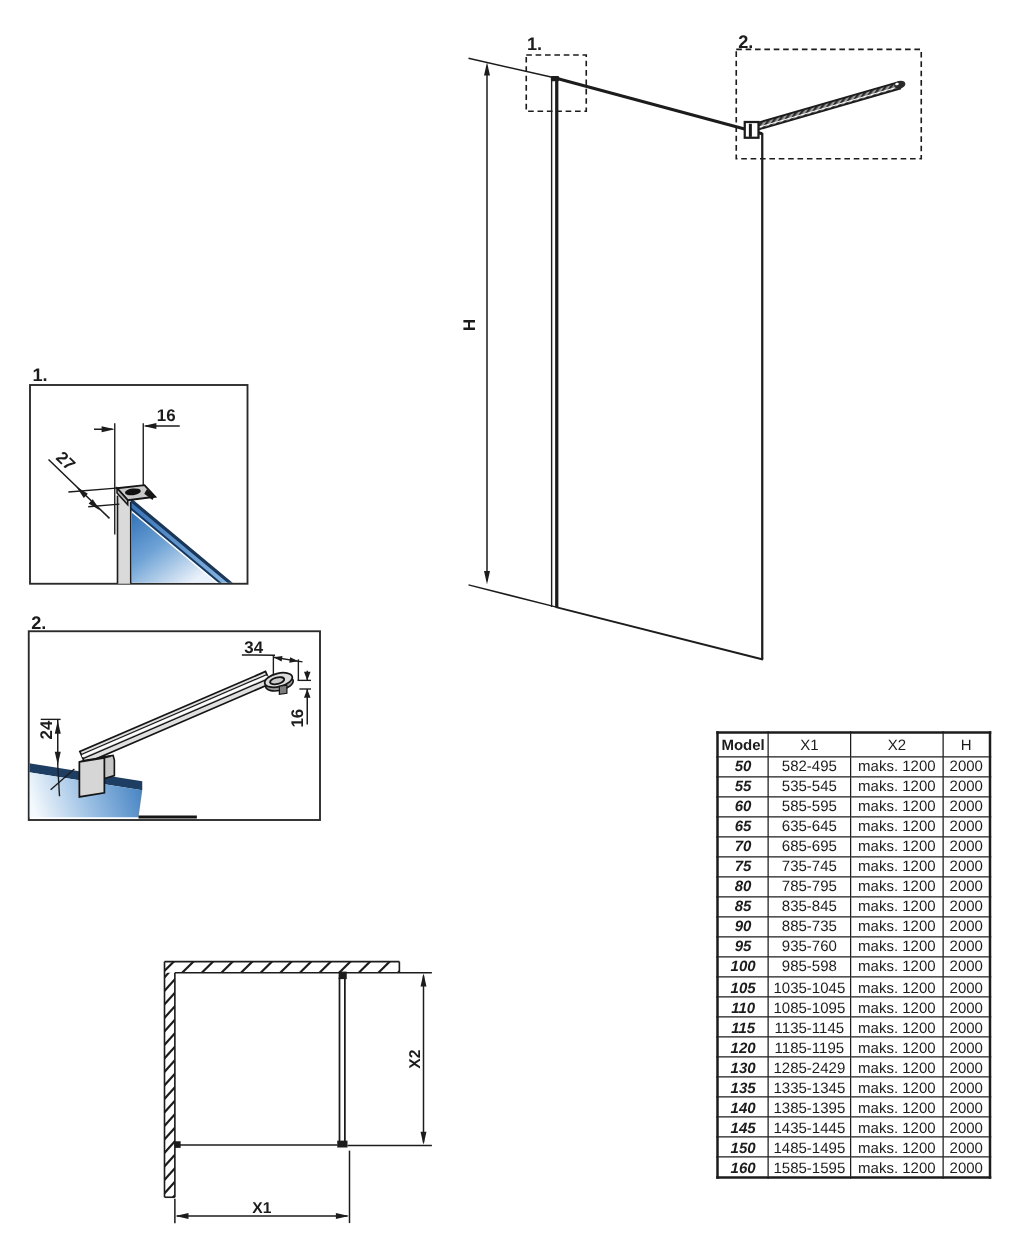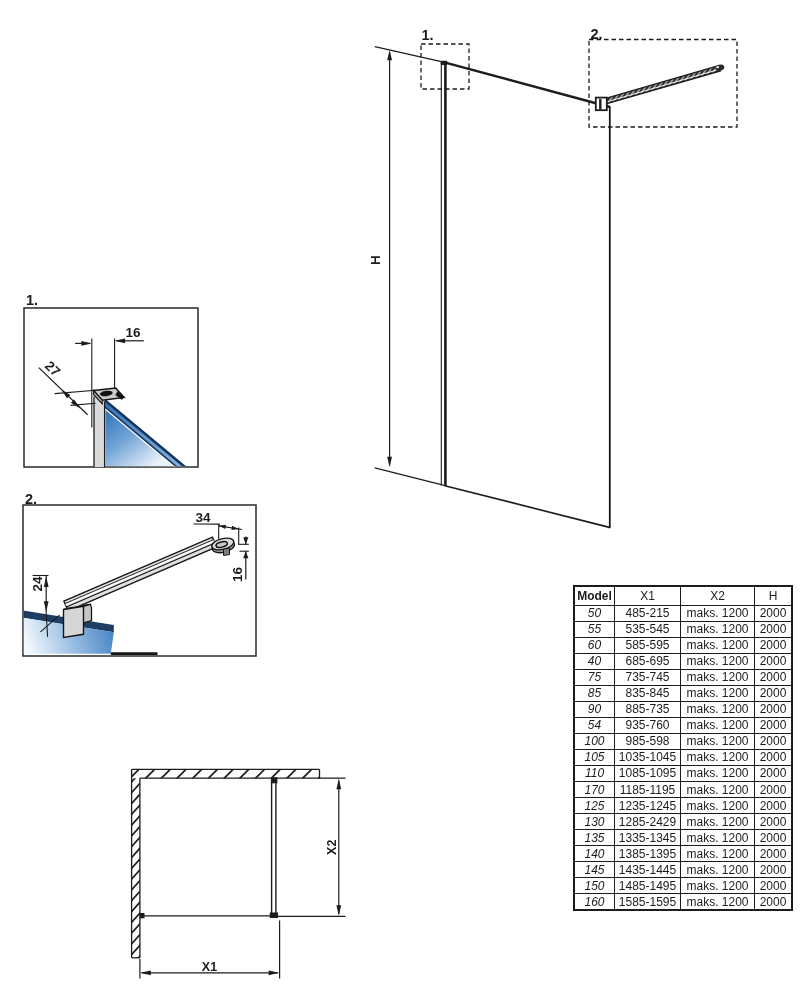--- a/index.html
+++ b/index.html
@@ -8,21 +8,21 @@
 svg { position:absolute; left:0; top:0; }
 svg text { font-family:"Liberation Sans", sans-serif; }
 #tbl { position:absolute; left:573px; top:585px; border-collapse:collapse; table-layout:fixed; }
 #tbl td, #tbl th { border:1.2px solid #1c1c1c; text-align:center; padding:0;
   font-size:12px; color:#1c1c1c; overflow:hidden; white-space:nowrap; }
 #tbl { border:2px solid #1c1c1c; }
 #tbl th { height:17.5px; }
 #tbl td { height:15.05px; }
 #tbl th.mh { font-weight:700; }
 #tbl th { font-weight:400;text-align:center; }
-#tbl td.m { font-weight:400; font-style:italic; }
+#tbl td.m { font-weight:700; font-style:italic; }
 </style>
 </head>
 <body>
 <svg width="812" height="1000" viewBox="0 0 812 1000">
 <defs>
 <linearGradient id="glass1" gradientUnits="userSpaceOnUse" x1="106" y1="404" x2="152" y2="467">
   <stop offset="0%" stop-color="#2a6cb4"></stop>
   <stop offset="50%" stop-color="#6fa3d6"></stop>
   <stop offset="100%" stop-color="#e9f1fa"></stop>
 </linearGradient>
@@ -212,62 +212,74 @@
 <table id="tbl">
 <tbody>
       <tr>
         <th class="mh" style="width:39px">Model</th>
         <th style="width:65px">X1</th>
         <th style="width:73px">X2</th>
         <th style="width:36px">H</th>
       </tr>
 <tr>
         <td class="m">50</td>
-        <td>485-215</td>
+        <td>582-495</td>
         <td>maks. 1200</td>
         <td>2000</td>
       </tr>
 <tr>
         <td class="m">55</td>
         <td>535-545</td>
         <td>maks. 1200</td>
         <td>2000</td>
       </tr>
 <tr>
         <td class="m">60</td>
         <td>585-595</td>
         <td>maks. 1200</td>
         <td>2000</td>
       </tr>
 <tr>
-        <td class="m">40</td>
+        <td class="m">65</td>
+        <td>635-645</td>
+        <td>maks. 1200</td>
+        <td>2000</td>
+      </tr>
+<tr>
+        <td class="m">70</td>
         <td>685-695</td>
         <td>maks. 1200</td>
         <td>2000</td>
       </tr>
 <tr>
         <td class="m">75</td>
         <td>735-745</td>
         <td>maks. 1200</td>
         <td>2000</td>
       </tr>
 <tr>
+        <td class="m">80</td>
+        <td>785-795</td>
+        <td>maks. 1200</td>
+        <td>2000</td>
+      </tr>
+<tr>
         <td class="m">85</td>
         <td>835-845</td>
         <td>maks. 1200</td>
         <td>2000</td>
       </tr>
 <tr>
         <td class="m">90</td>
         <td>885-735</td>
         <td>maks. 1200</td>
         <td>2000</td>
       </tr>
 <tr>
-        <td class="m">54</td>
+        <td class="m">95</td>
         <td>935-760</td>
         <td>maks. 1200</td>
         <td>2000</td>
       </tr>
 <tr>
         <td class="m">100</td>
         <td>985-598</td>
         <td>maks. 1200</td>
         <td>2000</td>
       </tr>
@@ -277,28 +289,28 @@
         <td>maks. 1200</td>
         <td>2000</td>
       </tr>
 <tr>
         <td class="m">110</td>
         <td>1085-1095</td>
         <td>maks. 1200</td>
         <td>2000</td>
       </tr>
 <tr>
-        <td class="m">170</td>
+        <td class="m">115</td>
+        <td>1135-1145</td>
+        <td>maks. 1200</td>
+        <td>2000</td>
+      </tr>
+<tr>
+        <td class="m">120</td>
         <td>1185-1195</td>
-        <td>maks. 1200</td>
-        <td>2000</td>
-      </tr>
-<tr>
-        <td class="m">125</td>
-        <td>1235-1245</td>
         <td>maks. 1200</td>
         <td>2000</td>
       </tr>
 <tr>
         <td class="m">130</td>
         <td>1285-2429</td>
         <td>maks. 1200</td>
         <td>2000</td>
       </tr>
 <tr>

